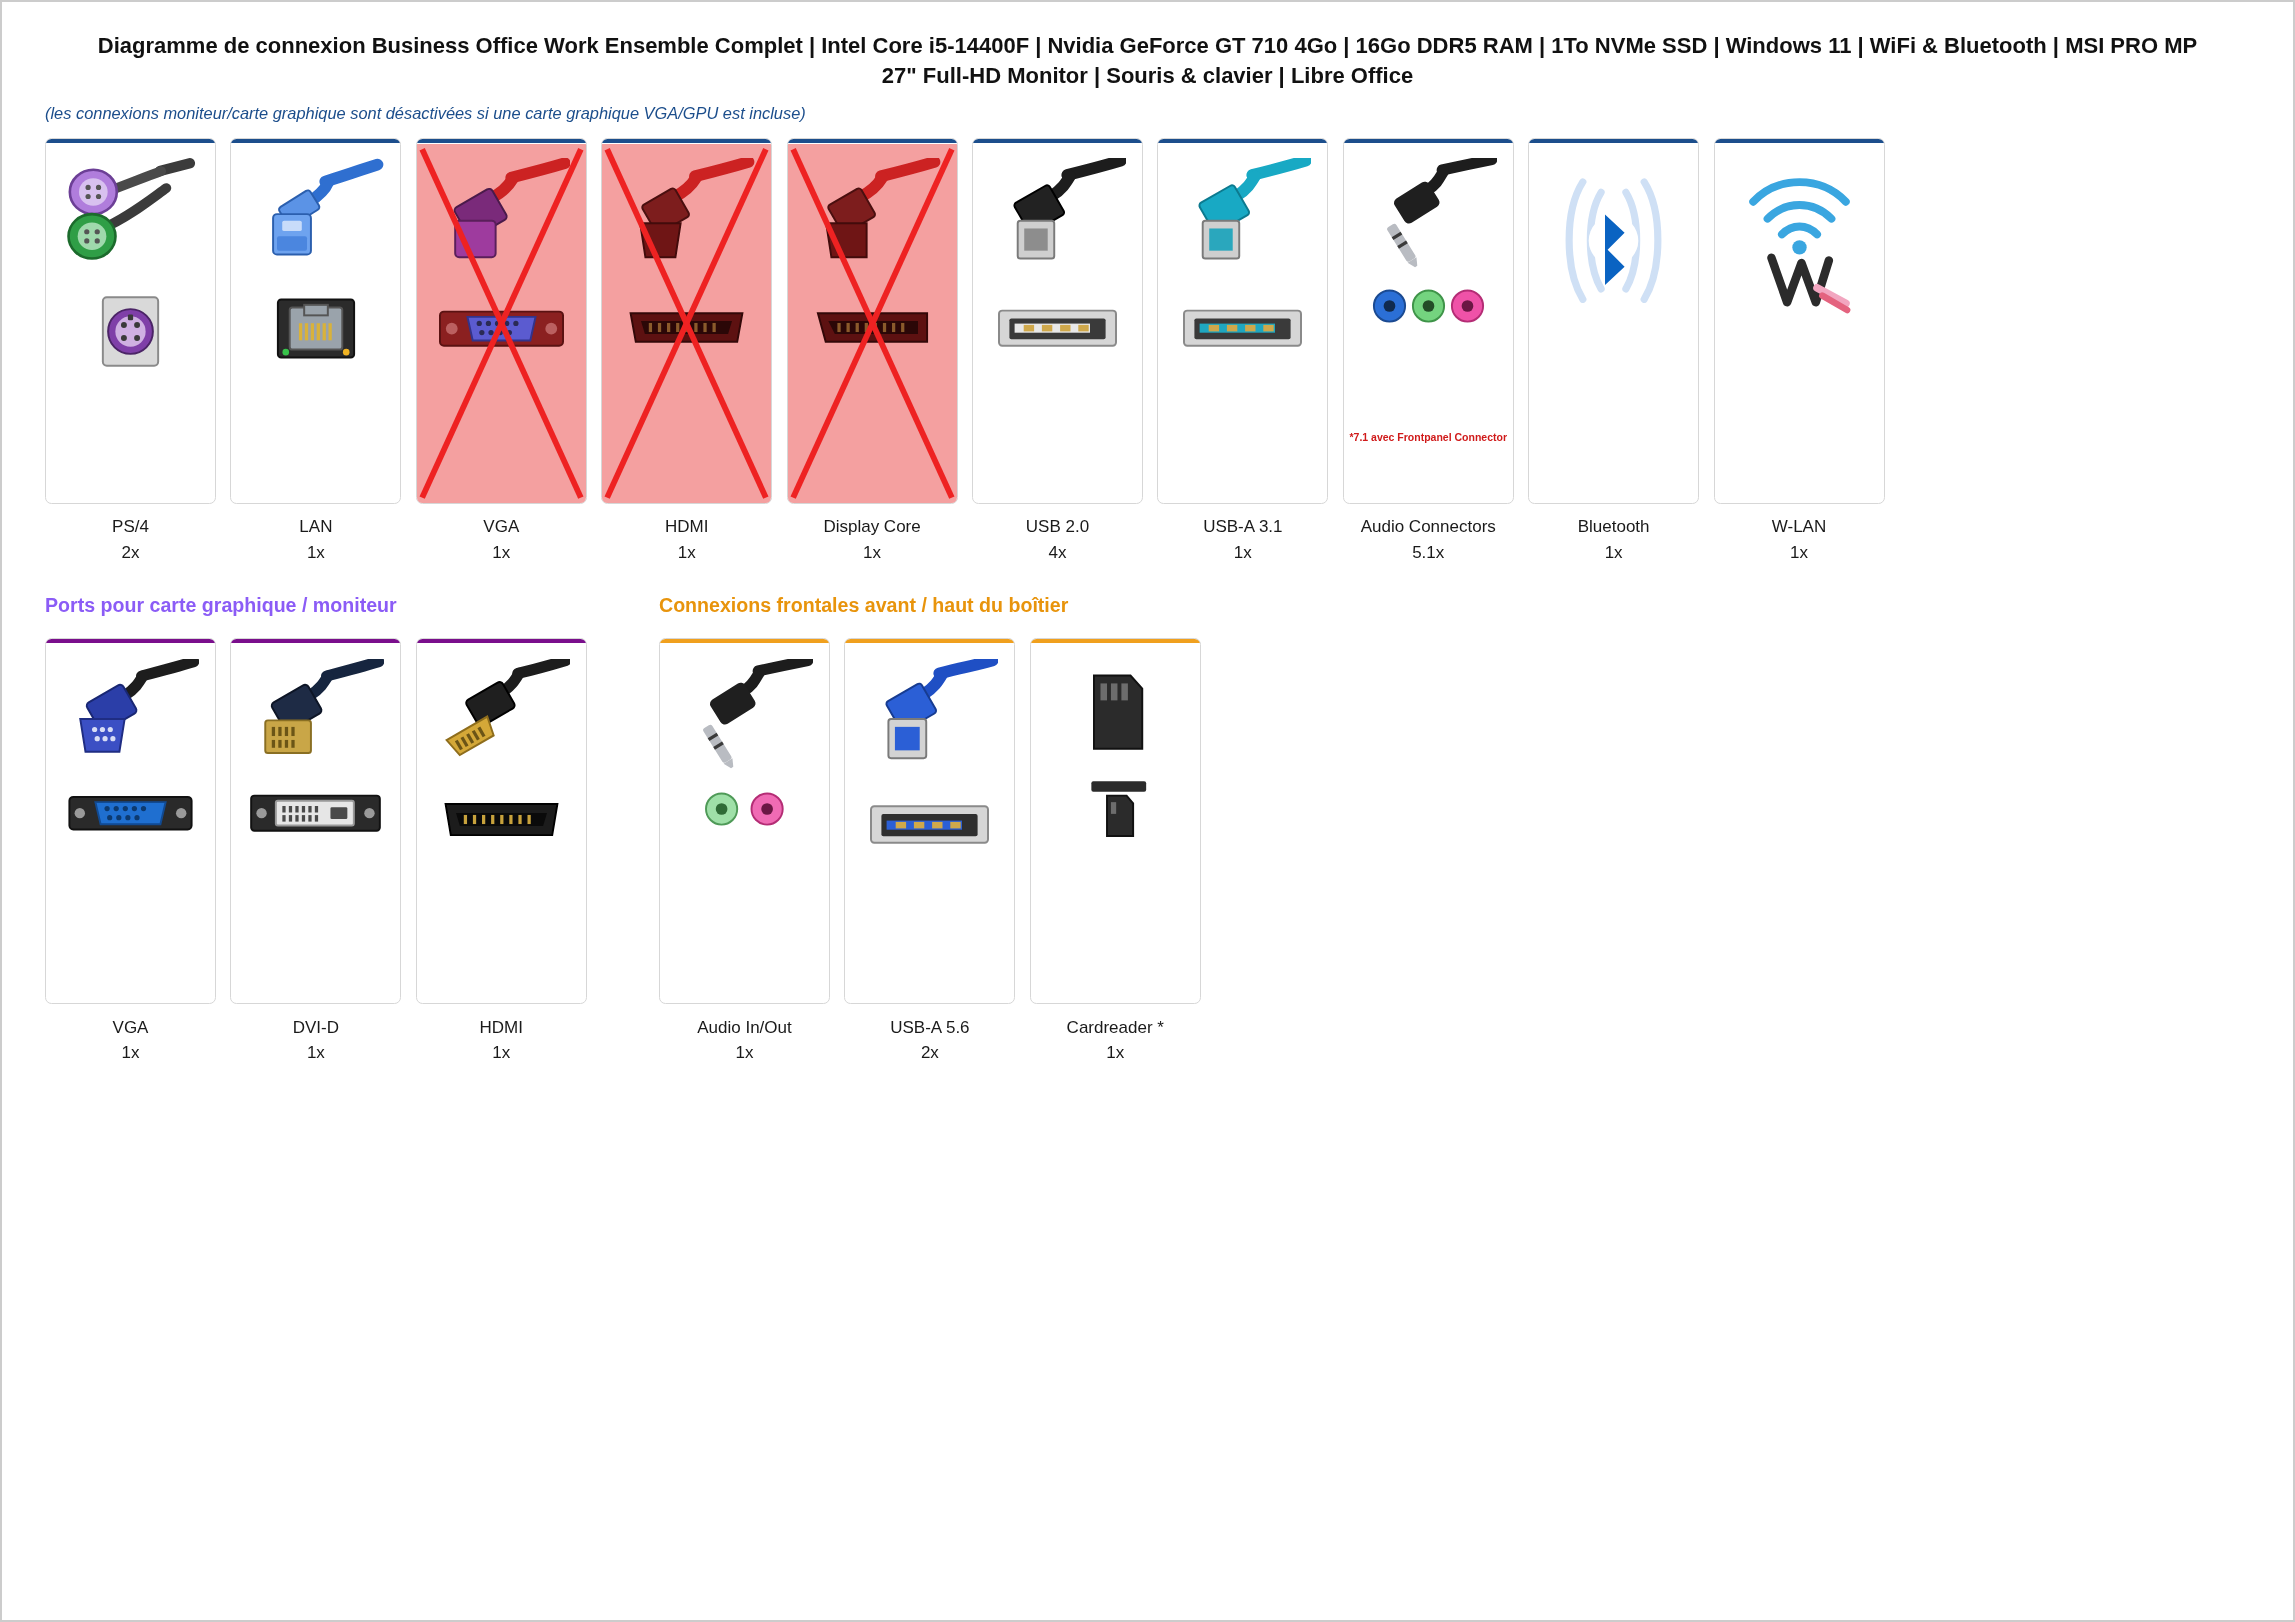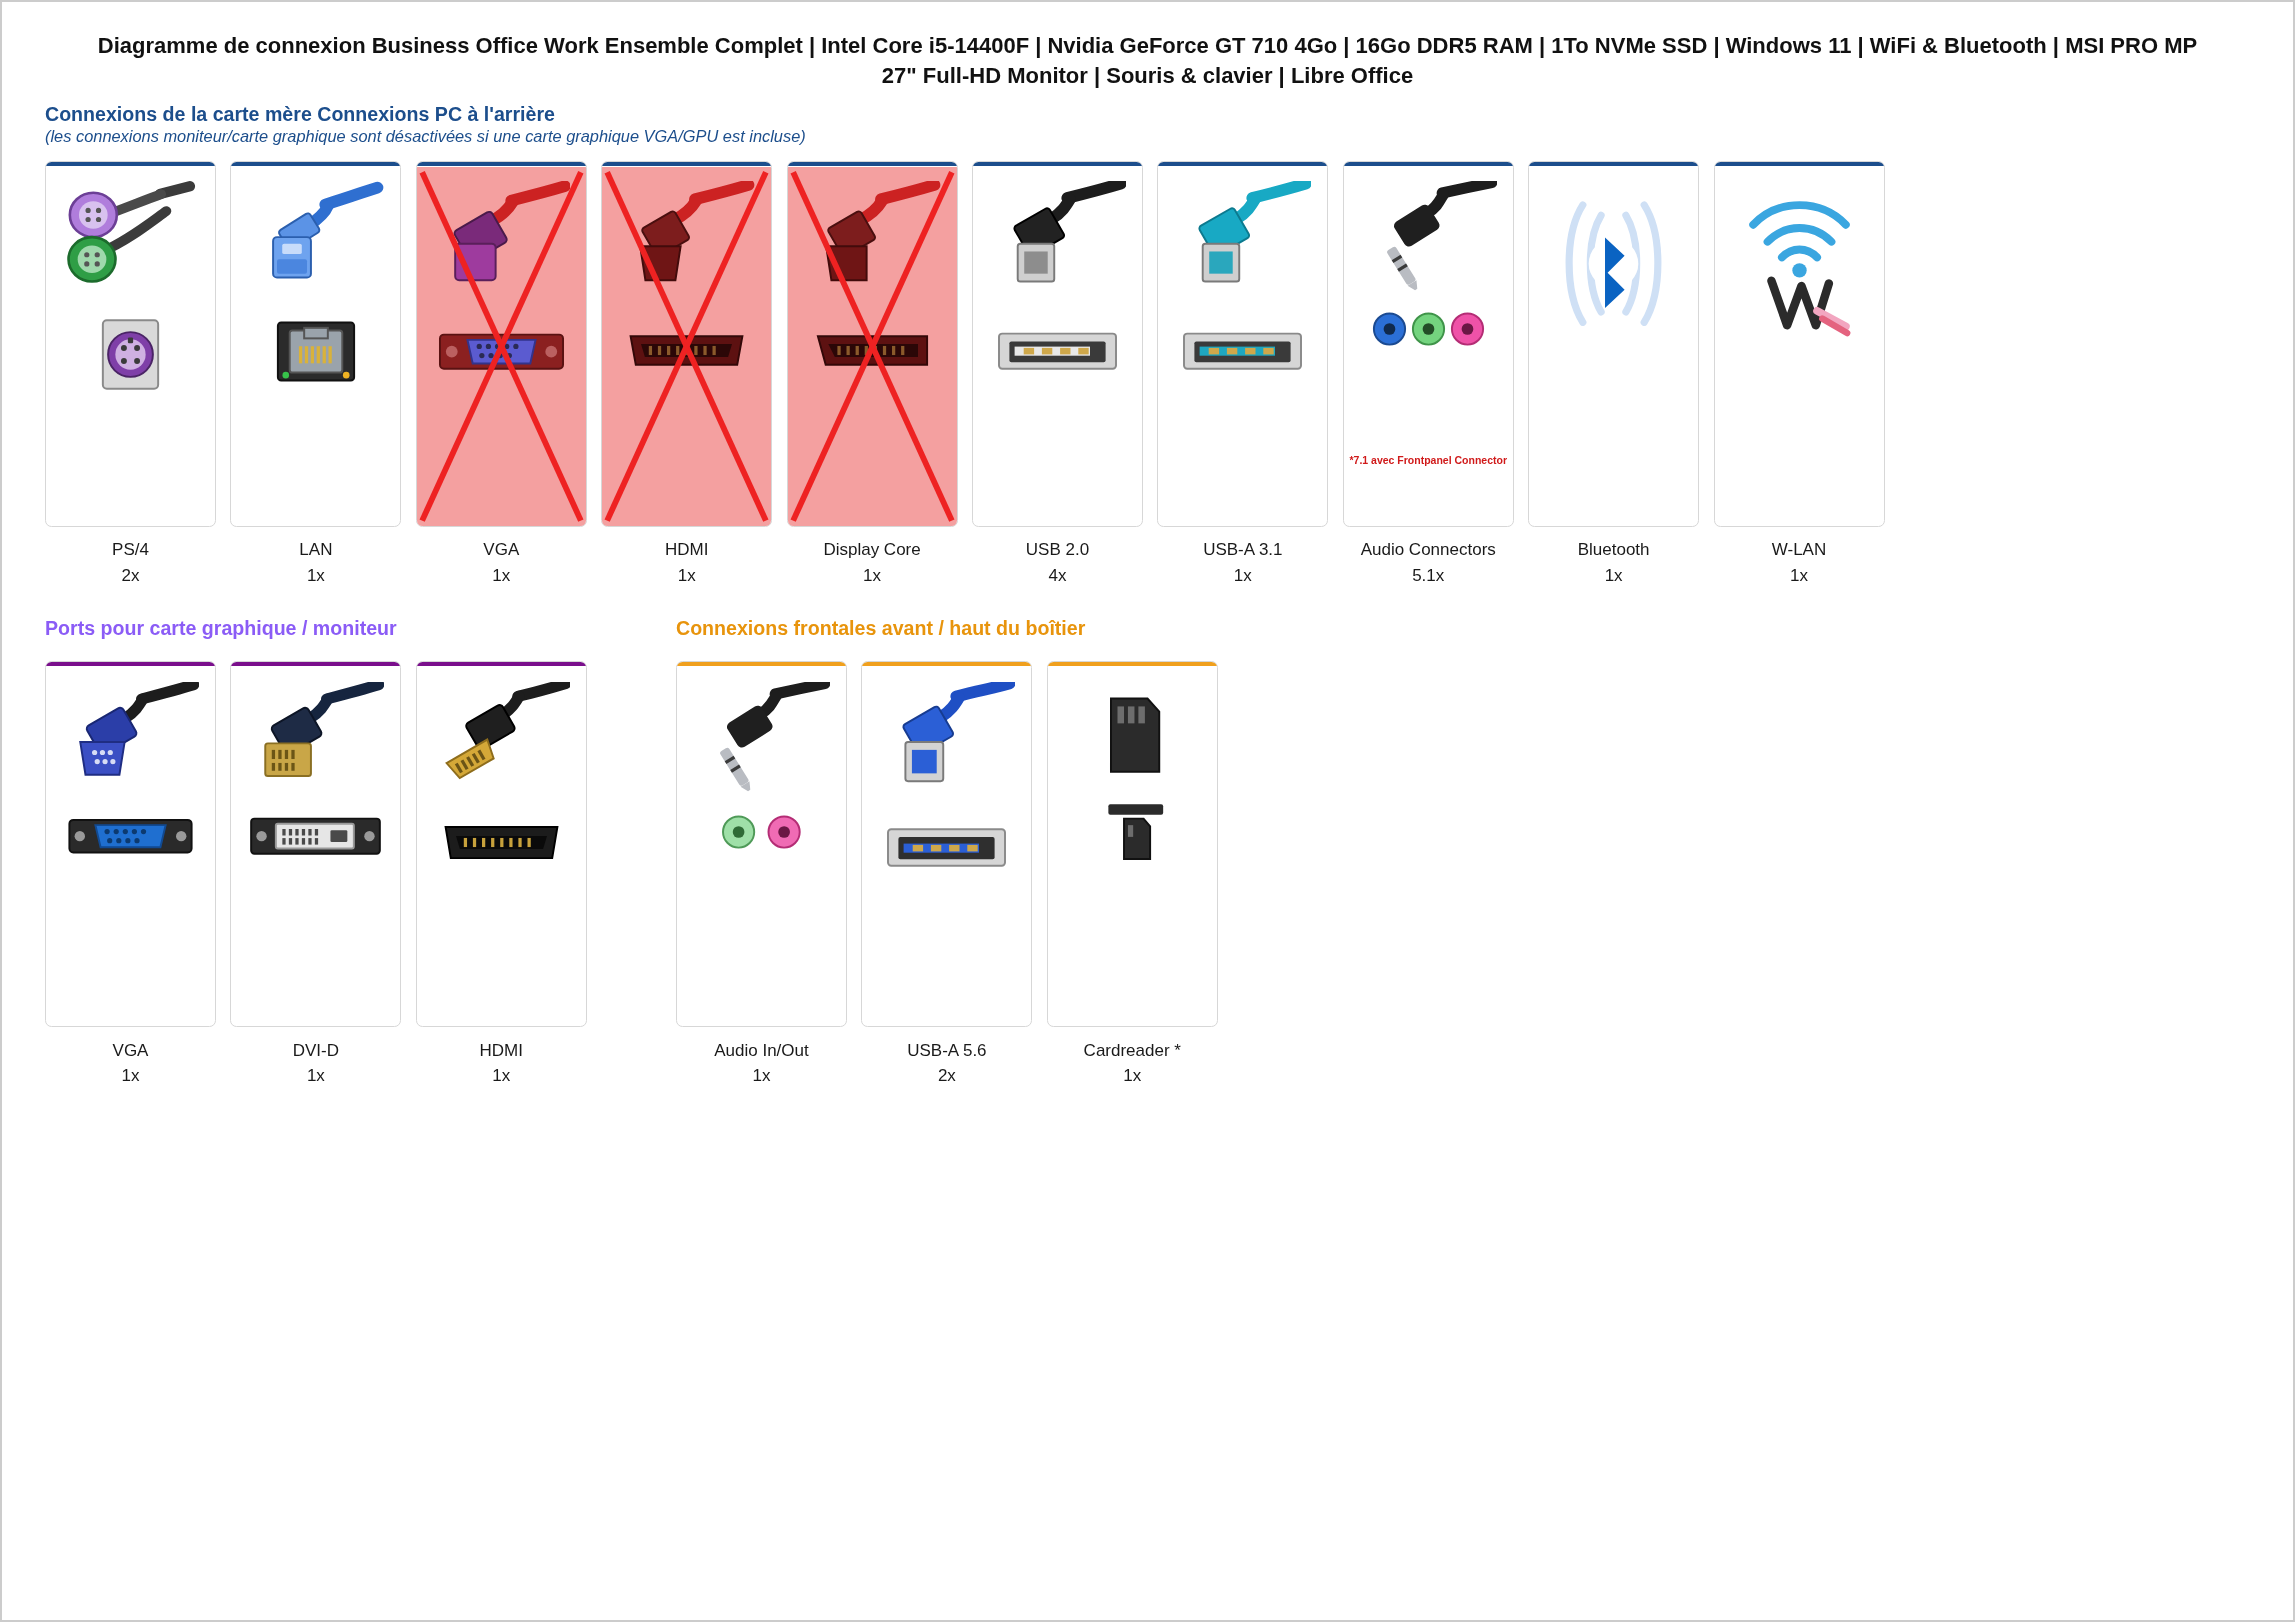--- a/index.html
+++ b/index.html
@@ -118,21 +118,20 @@
   .art svg { display: block; }
 </style>
 </head>
 <body>
 
 <div id="page">
 
   <div class="title">Diagramme de connexion Business Office Work Ensemble Complet | Intel Core i5-14400F | Nvidia GeForce GT 710 4Go | 16Go DDR5 RAM | 1To NVMe SSD | Windows 11 | WiFi &amp; Bluetooth | MSI PRO MP 27" Full-HD Monitor | Souris &amp; clavier | Libre Office</div>
 
   <div style="padding: 7.9px 31px 0 31px;">
-    <div class="section-head blue">Connexions de la carte mère Connexions PC à l'arrière</div>
     <div class="section-sub">(les connexions moniteur/carte graphique sont désactivées si une carte graphique VGA/GPU est incluse)</div>
 
     <div class="row" style="margin-top: 14.4px;">
 
       <div class="card-wrap">
         <div class="card">
           <div class="topbar blue"></div>
           <div class="art">
             <svg width="137" height="124" viewBox="0 0 210 190">
               <path d="M150 20 L196 8" stroke="#3b3b3b" stroke-width="16" stroke-linecap="round" fill="none"></path>
@@ -596,21 +595,21 @@
           </div>
           <div class="caption">
             <span>HDMI</span>
             <span class="qty">1x</span>
           </div>
         </div>
 
       </div>
     </div>
 
-    <div style="width: 602px; margin-left: 29px;">
+    <div style="width: 602px; margin-left: 12px;">
       <div class="section-head orange">Connexions frontales avant / haut du boîtier</div>
       <div class="row" style="margin-top: 21px;">
 
         <div class="card-wrap">
           <div class="card" style="height:366px;">
             <div class="topbar orange"></div>
             <div class="art">
               <svg width="137" height="118" viewBox="0 0 210 180">
                 <path d="M126 18 C162 10 182 6 202 2" stroke="#1d1d1d" stroke-width="17" fill="none" stroke-linecap="round"></path>
                 <path d="M104 48 C118 40 122 30 128 20" stroke="#1d1d1d" stroke-width="17" fill="none" stroke-linecap="round"></path>

